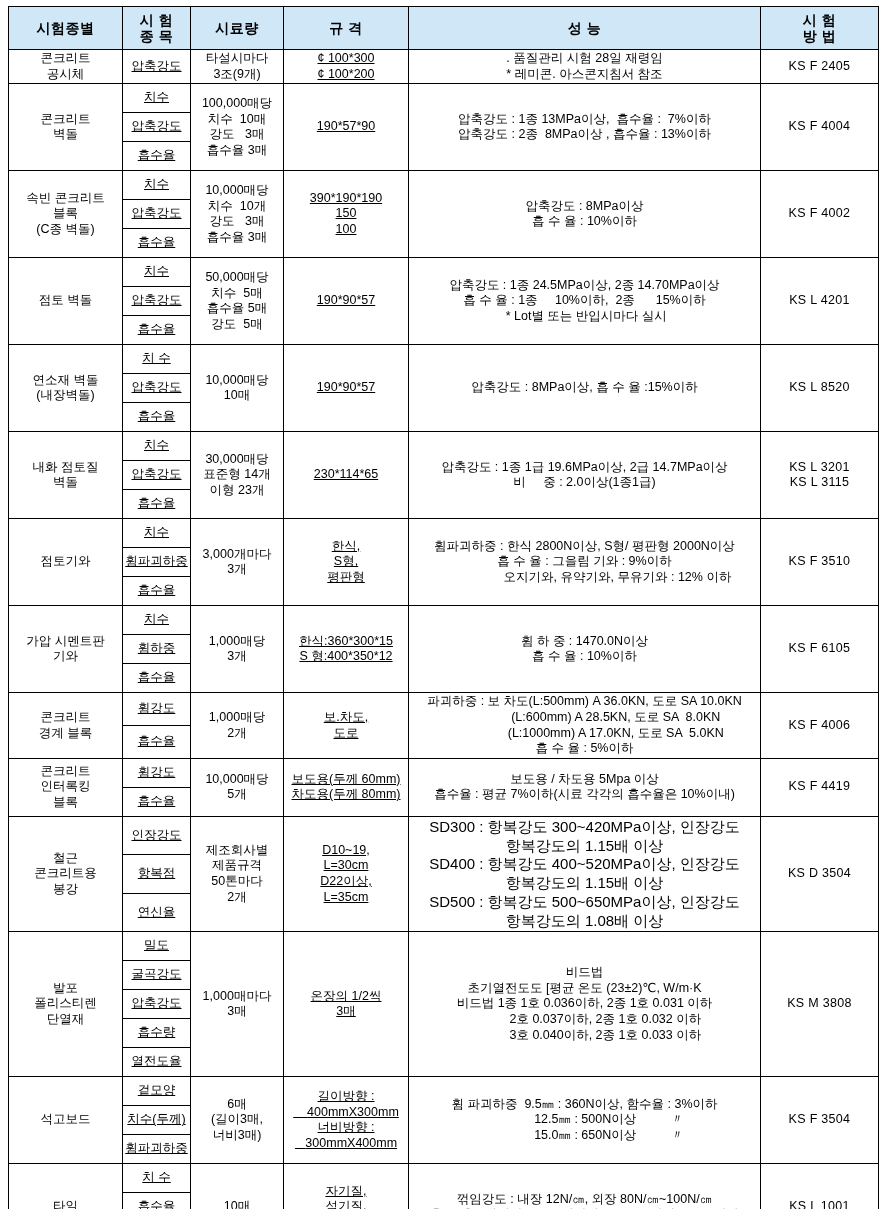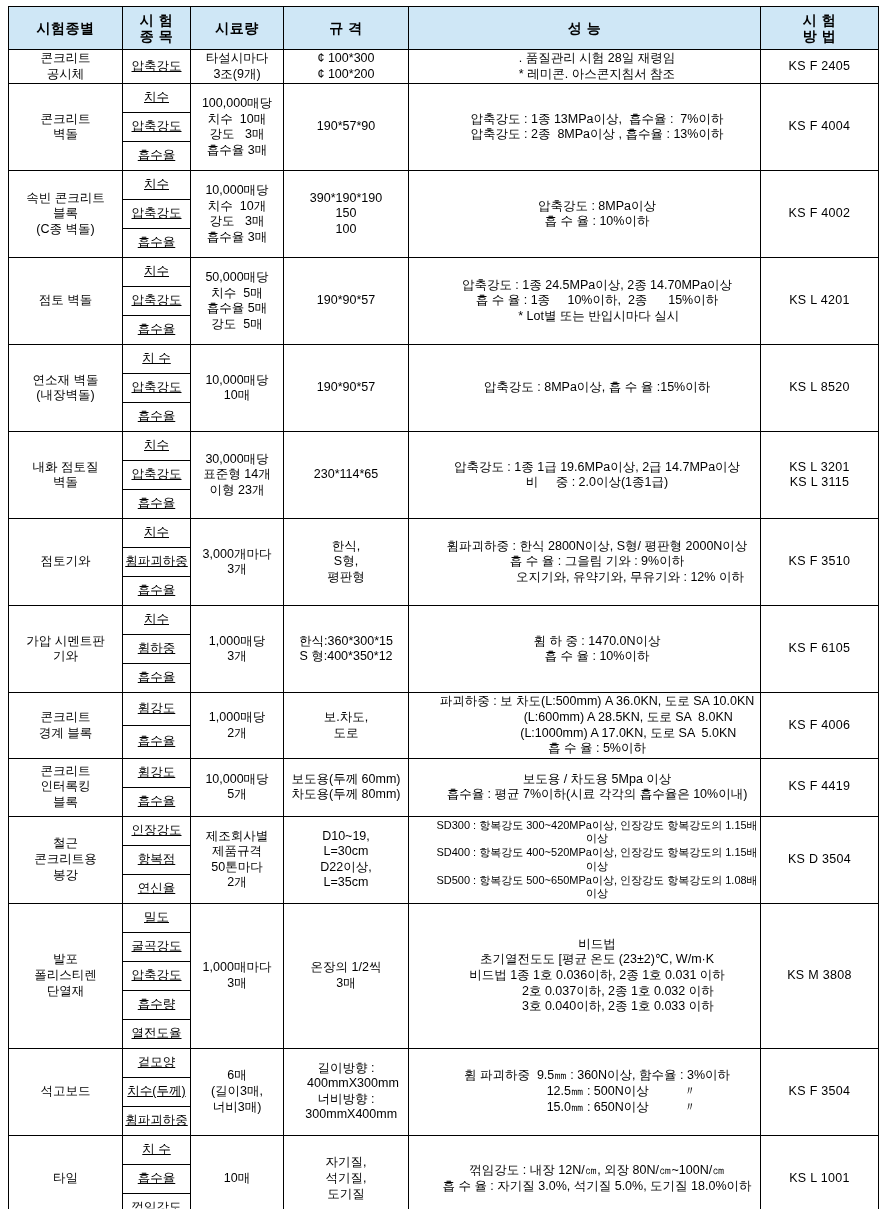--- a/index.html
+++ b/index.html
@@ -65,33 +65,34 @@
     height: 26px;
     text-decoration: underline;
   }
   td.qty-cell {
     font-size: 12.5px;
     line-height: 1.3;
   }
   td.size-cell {
     font-size: 12.5px;
     line-height: 1.3;
+    text-decoration: underline;
   }
   td.perf-cell {
     text-align: left;
     padding: 3px 4px 3px 7px;
     font-size: 12.3px;
     line-height: 1.45;
   }
   td.method-cell {
     font-size: 12.5px;
     line-height: 1.3;
     letter-spacing: 0.3px;
   }
-  .perf-line { white-space: pre-wrap; margin-left: 25px; }
+  .perf-line { white-space: pre-wrap; }
   .qty-line, .size-line, .type-line, .method-line { white-space: pre-wrap; }
 </style>
 </head>
 <body>
 
 <div class="page">
 
   <table class="spec-table">
     <colgroup>
       <col class="c-type">
@@ -415,21 +416,21 @@
             <div class="type-line">제품규격</div>
             <div class="type-line">50톤마다</div>
             <div class="type-line">2개</div>
           </td>
           <td class="size-cell" rowspan="3">
             <div class="type-line">D10~19,</div>
             <div class="type-line">L=30cm</div>
             <div class="type-line">D22이상,</div>
             <div class="type-line">L=35cm</div>
           </td>
-          <td class="perf-cell" rowspan="3" style="font-size: 11px;">
+          <td class="perf-cell" rowspan="3" style="font-size: 15px;">
             <div class="perf-line">SD300 : 항복강도 300~420MPa이상, 인장강도 항복강도의 1.15배 이상</div>
             <div class="perf-line">SD400 : 항복강도 400~520MPa이상, 인장강도 항복강도의 1.15배 이상</div>
             <div class="perf-line">SD500 : 항복강도 500~650MPa이상, 인장강도 항복강도의 1.08배 이상</div>
           </td>
           <td class="method-cell" rowspan="3">
             <div class="type-line">KS D 3504</div>
           </td>
         </tr>
         <tr>
           <td class="item-cell">항복점</td>

